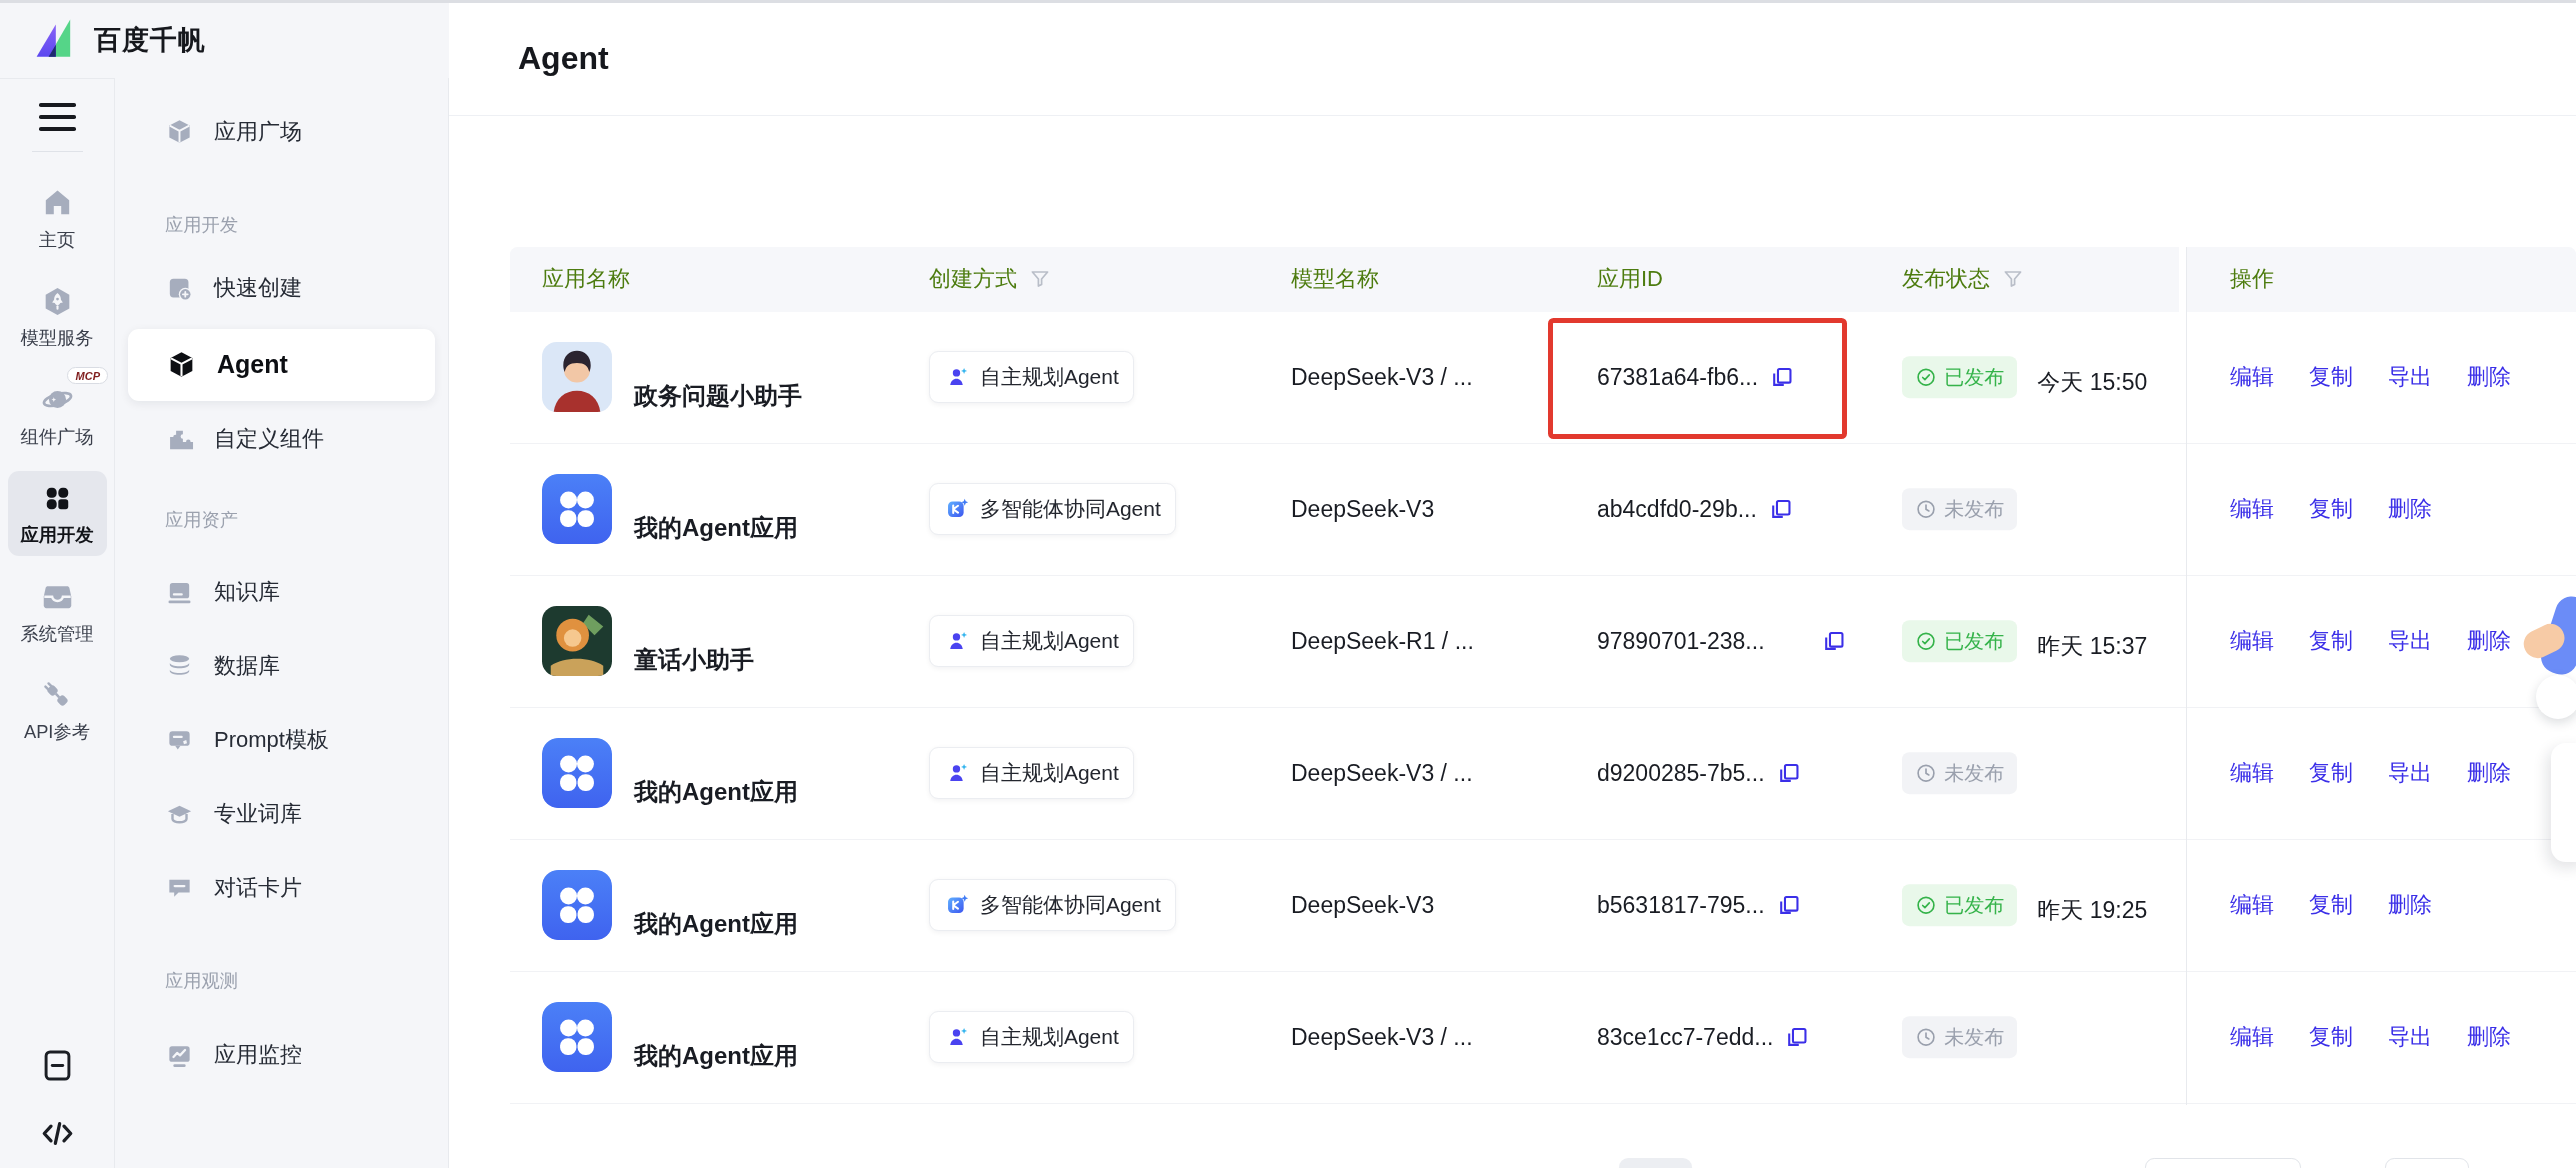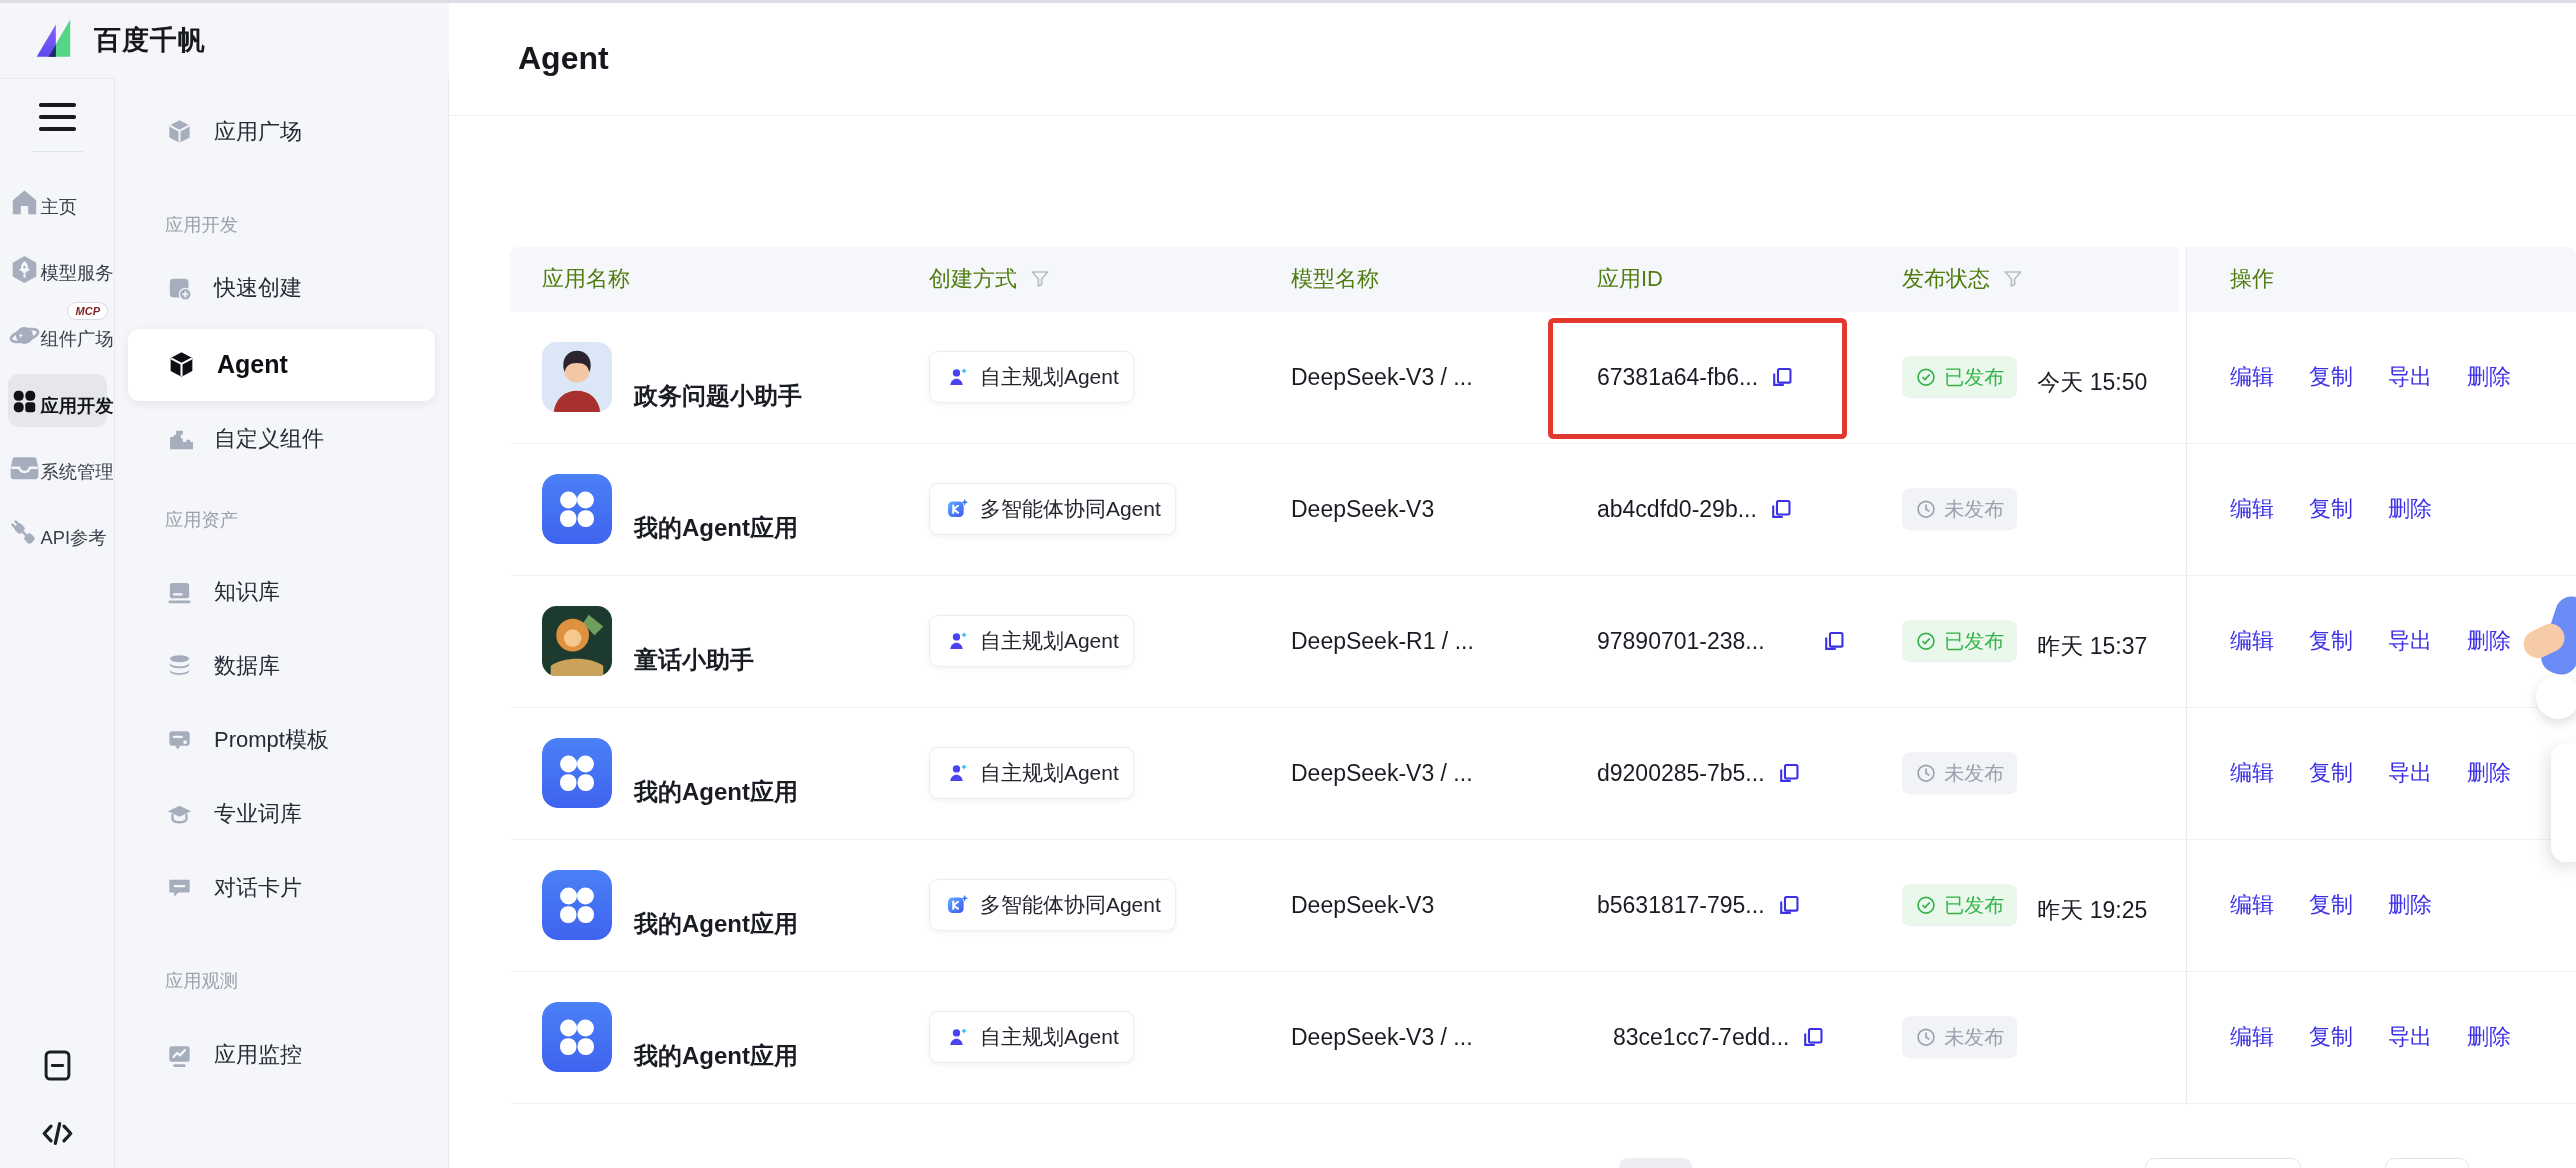--- a/index.html
+++ b/index.html
@@ -19,21 +19,21 @@
     display:flex;align-items:center;padding-left:33px;z-index:2}
   .brand-logo{width:48px;height:48px;margin-right:13px}
   .brand-text{font-size:27px;font-weight:700;letter-spacing:0.9px}
   
   .rail{position:absolute;left:0;top:78px;bottom:0;width:115px;background:var(--c-side-bg);
     border-right:0.9px solid var(--c-border);border-top:0.9px solid var(--c-border);
     display:flex;flex-direction:column;align-items:center;z-index:2}
   .hamburger{margin-top:24px;width:37px;height:27.5px;display:flex;flex-direction:column;justify-content:space-between;cursor:pointer}
   .hamburger i{display:block;height:3.7px;background:#17191e;border-radius:1.8px}
   .rail-div{width:51px;height:0.9px;background:#dfe2e8;margin:20px 0 11px}
-  .rail-item{width:99px;display:flex;align-items:center;padding:11px 0 9.2px;
+  .rail-item{width:99px;display:flex;flex-direction:column;align-items:center;padding:11px 0 9.2px;
     margin-top:13px;border-radius:11px;cursor:pointer;position:relative}
   .rail-item .ric{font-size:33px;color:var(--c-icon)}
   .rail-item .rlabel{margin-top:7.3px;font-size:18.3px;color:#3a3f4b;white-space:nowrap}
   .rail-item.active{background:#e5e7ed}
   .rail-item.active .ric{color:#111318}
   .rail-item.active .rlabel{color:#111318;font-weight:700}
   .mcp-badge{position:absolute;top:-5.5px;right:-1.8px;background:#fff;border:0.9px solid #d9dce3;
     border-radius:11px;padding:1.8px 7.3px;font-size:11px;font-weight:700;font-style:italic;color:#7f1d1d}
   .rail-bottom{position:absolute;left:0;right:0;bottom:16.5px;display:flex;flex-direction:column;align-items:center;gap:31px}
   .rail-bottom .ic{font-size:37px;color:#1b1e24;cursor:pointer}
@@ -672,21 +672,21 @@
                 <svg viewBox="0 0 24 24" fill="currentColor">
                   <circle cx="10.6" cy="8.2" r="3.4" fill="#4a43f0"></circle>
                   <path d="M4.8 19.4c.5-3.8 2.9-5.9 5.8-5.9s5.3 2.1 5.8 5.9Z" fill="#4a43f0"></path>
                   <path d="m17.6 3.6.8 2 2 .8-2 .8-.8 2-.8-2-2-.8 2-.8Z" fill="#35b5ee"></path>
                 </svg>
               </span>
               <span>自主规划Agent</span>
             </span>
           </div>
           <div class="cell mono-txt" style="left: 781px;">DeepSeek-V3 / ...</div>
-          <div class="cell" style="left: 1087px; margin-left: 16px;">
+          <div class="cell" style="left: 1087px;">
             <span class="mono-txt">83ce1cc7-7edd...</span>
             <span class="ic copy-ic">
               <svg viewBox="0 0 24 24" fill="currentColor">
                 <rect x="8.6" y="3.4" width="12" height="13" rx="1.4" fill="none" stroke="currentColor" stroke-width="2"></rect>
                 <path d="M5 7.6v11h9.2" fill="none" stroke="currentColor" stroke-width="2"></path>
               </svg>
             </span>
           </div>
           <div class="cell" style="left: 1392px;">
             <span class="status-badge unpublished">

